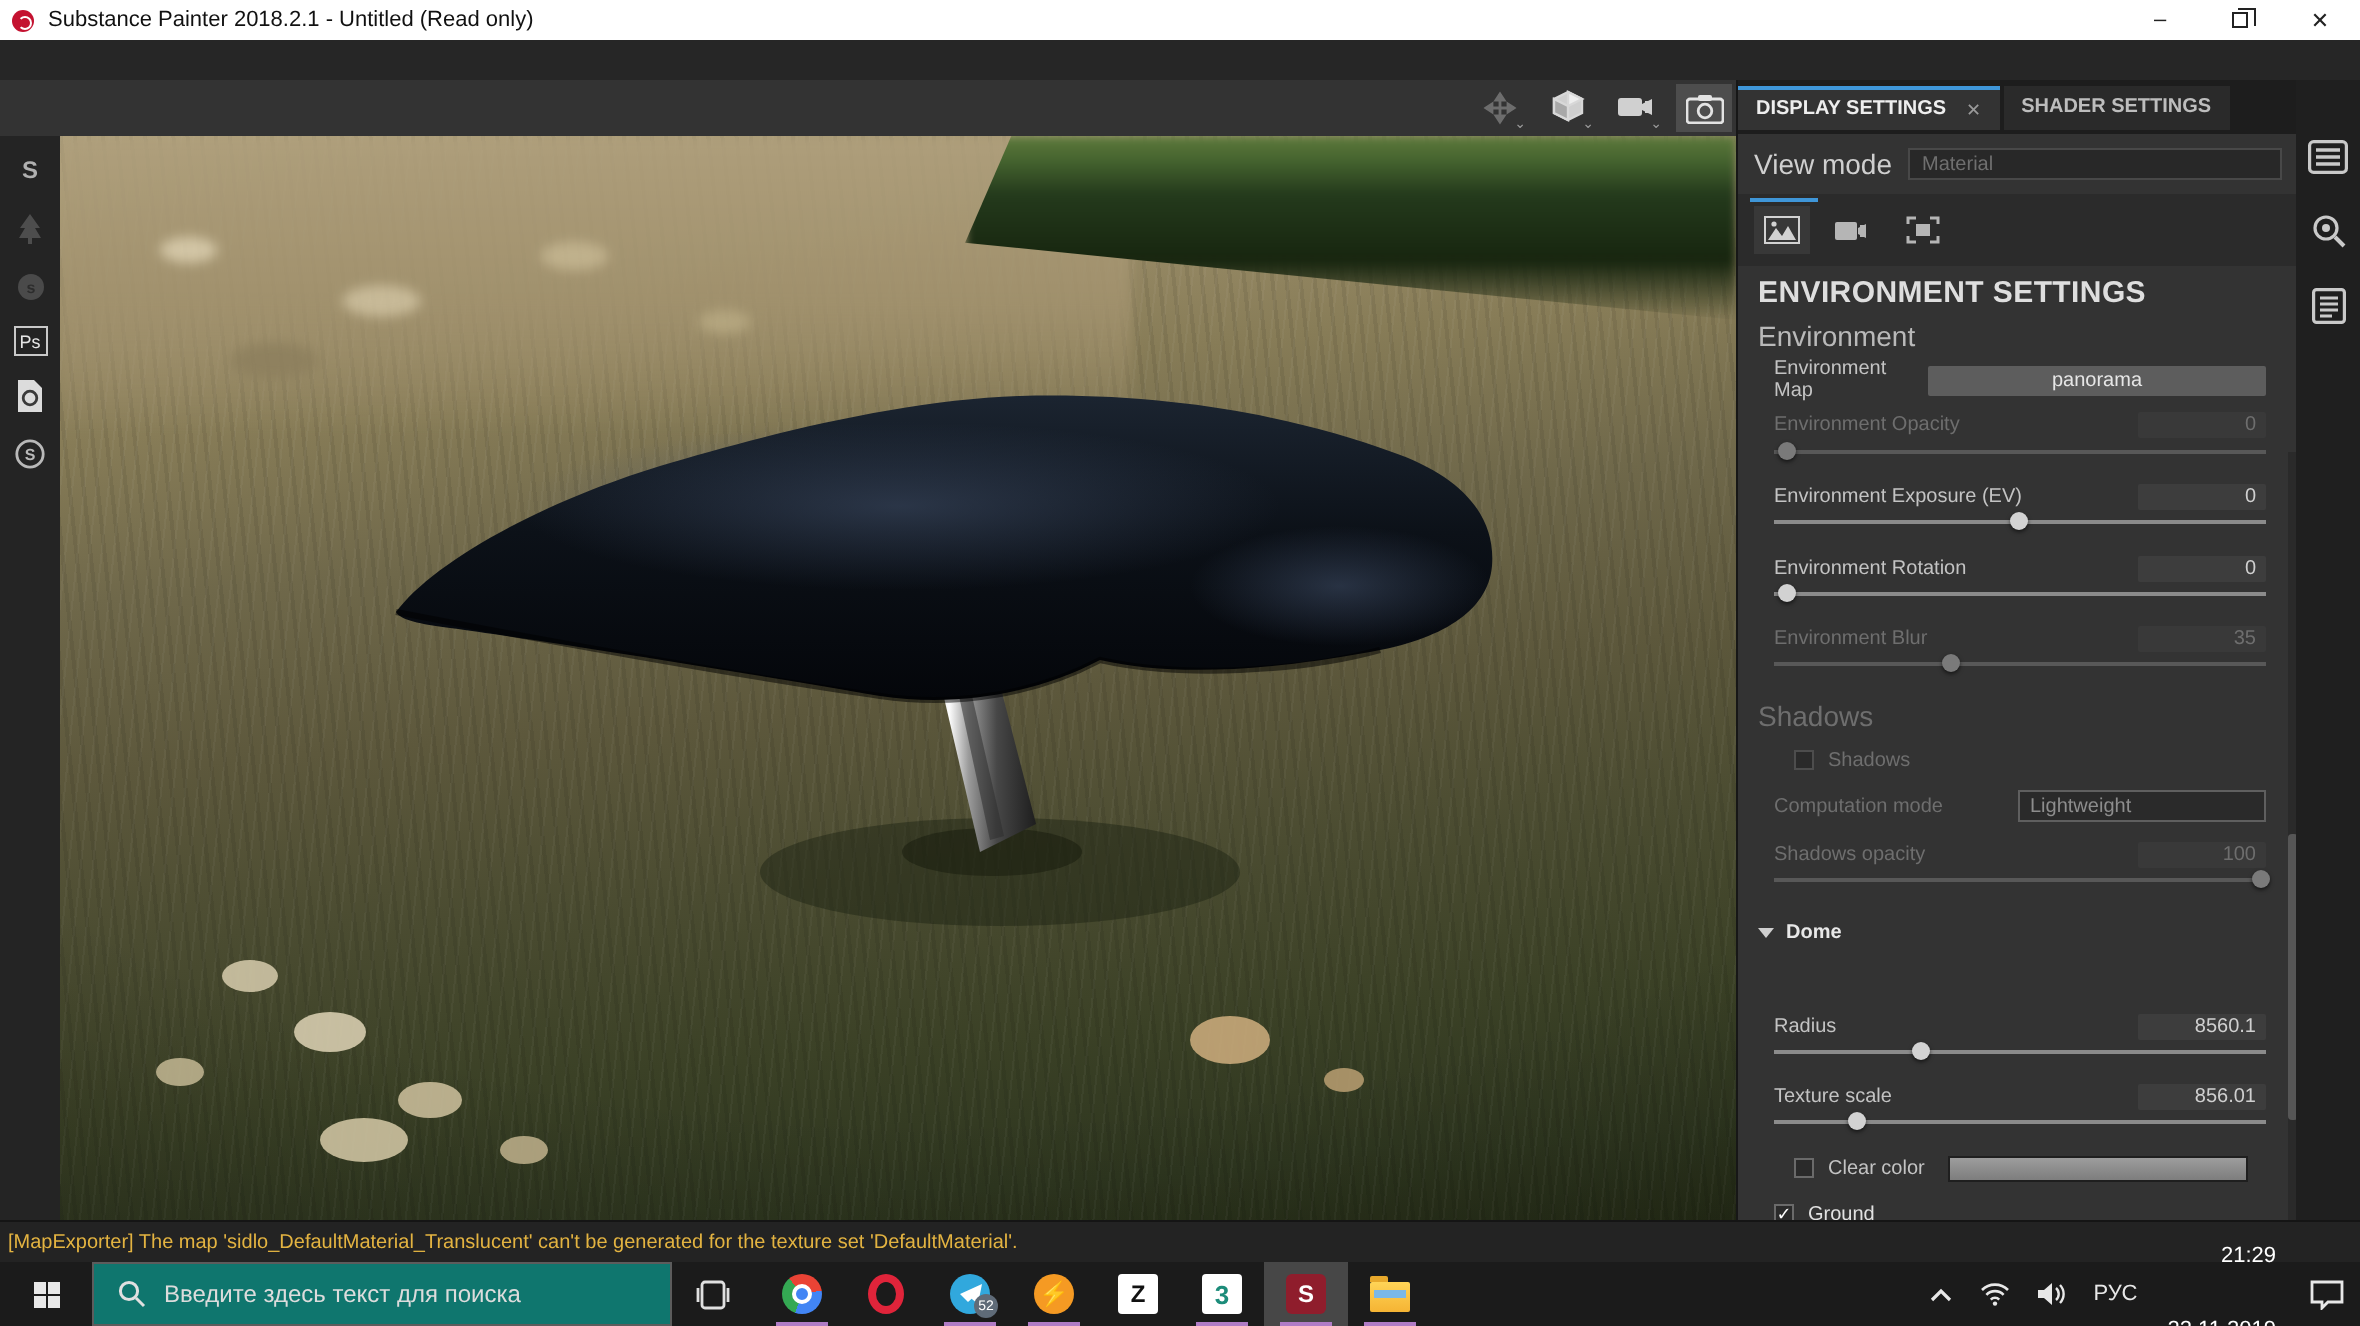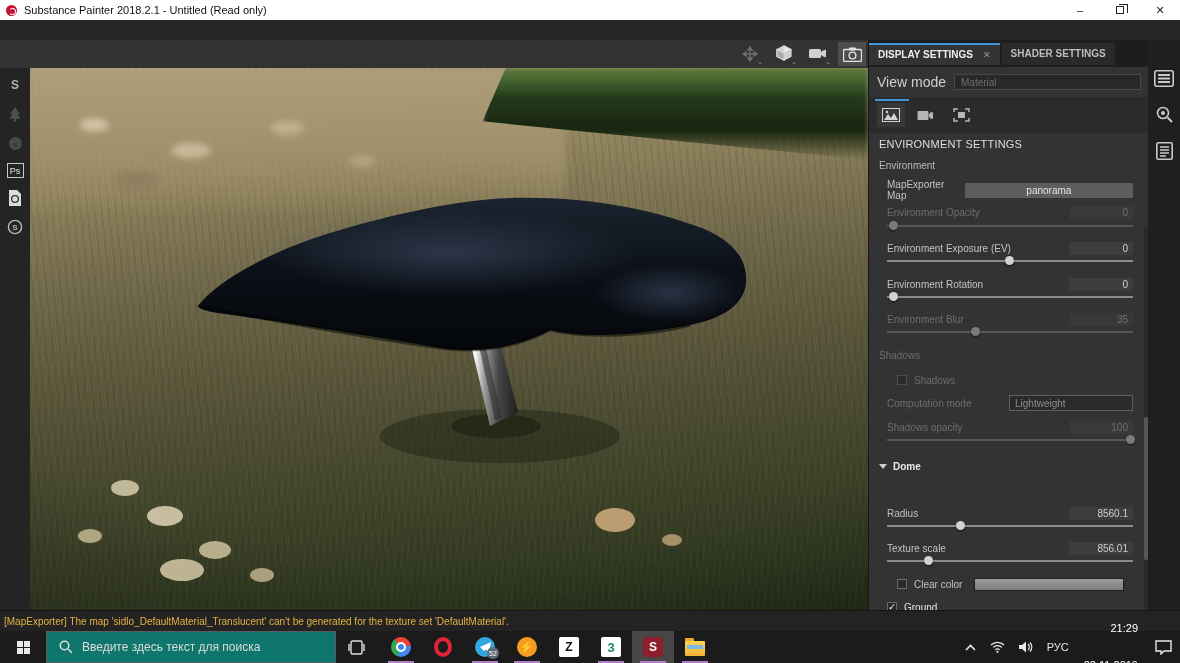--- a/index.html
+++ b/index.html
@@ -79,21 +79,21 @@
   .iconrow { position:absolute; top:57px; left:0; width:280px; height:36px; background:#2b2b2b;
              display:flex; align-items:center; gap:7px; padding-left:8px; }
   .vmtile { width:28px; height:24px; background:#383838; display:flex; align-items:center;
             justify-content:center; position:relative; }
   .vmtile.sel::before { content:''; position:absolute; top:-4px; left:-2px; width:34px; height:2px; background:#3f96d8; }
   .vmtile.plain { background:transparent; }
 
   .pbody { position:absolute; top:93px; left:0; width:280px; height:477px; background:#333; }
   .prow { position:absolute; left:18px; right:16px; height:16px; display:flex;
           align-items:center; justify-content:space-between; font-size:10px; }
-  .psec { position:absolute; left:10px; font-size:10px; color:#b9b9b9; }
+  .psec { position:absolute; left:10px; font-size:14px; color:#b9b9b9; }
   .lbl { color:#c3c3c3; }
   .dis  { color:#6e6e6e !important; }
   .val { min-width:64px; text-align:right; color:#cfcfcf; background:rgba(255,255,255,.05);
          padding:1px 5px; border-radius:1px; }
   .val.dis { background:rgba(255,255,255,.03); }
   .slider { position:absolute; left:18px; right:16px; height:10px; }
   .slider .track { position:absolute; top:4px; left:0; right:0; height:2px; background:#8b8b8b; }
   .slider.dis .track { background:#585858; }
   .slider .handle { position:absolute; top:0; width:9px; height:9px; border-radius:50%;
                     background:#d2d2d2; box-shadow:0 1px 2px rgba(0,0,0,.6); }
@@ -109,21 +109,21 @@
   .cb { width:10px; height:10px; border:1px solid #6a6a6a; background:#2a2a2a; margin-right:7px;
         display:flex; align-items:center; justify-content:center; font-size:9px; color:#fff; }
   .cb.dis { border-color:#4d4d4d; }
   .cbrow { position:absolute; left:28px; display:flex; align-items:center; font-size:10px; height:14px; }
   .swatch { width:150px; height:13px; border:1px solid #1f1f1f; margin-left:12px;
             background:linear-gradient(180deg,#9d9d9d,#7d7d7d); }
   .domehdr { position:absolute; left:10px; display:flex; align-items:center; gap:6px;
              font-size:10px; font-weight:bold; color:#e8e8e8; }
   .exp { width:0; height:0; border-left:4px solid transparent; border-right:4px solid transparent;
          border-top:5px solid #cfcfcf; }
-  .hdr { position:absolute; left:10px; font-size:11px; font-weight:normal; color:#dedede; letter-spacing:.2px; }
+  .hdr { position:absolute; left:10px; font-size:15px; font-weight:bold; color:#dedede; letter-spacing:.2px; }
   .scrollbar { position:absolute; right:0; top:93px; width:5px; height:477px; background:#2a2a2a; }
   .scrollthumb { position:absolute; left:0; width:5px; top:40%; height:30%; background:#565656; border-radius:2px; }
 
   
   .rstrip { position:absolute; top:40px; left:1148px; width:32px; height:570px; background:#1f1f1f;
             display:flex; flex-direction:column; align-items:center; padding-top:30px; gap:14px; }
 
   
   .logbar { position:absolute; top:610px; left:0; width:1180px; height:21px; background:#232323;
             display:flex; align-items:center; border-top:1px solid #151515; }
@@ -347,21 +347,21 @@
             <rect x="5" y="4" width="7" height="6" fill="#b5b5b5"></rect>
           </svg>
       </div>
     </div>
 
     <div class="pbody">
       <div class="hdr" style="top:5px">ENVIRONMENT SETTINGS</div>
       <div class="psec" style="top:27px">Environment</div>
 
       <div class="prow" style="top:49px">
-        <span class="lbl">MapExporter Map</span>
+        <span class="lbl">Environment Map</span>
         <div class="btnfield">
           <span>panorama</span>
         </div>
       </div>
 
       <div class="prow" style="top:71px">
         <span class="lbl dis">Environment Opacity</span>
         <span class="val dis">0</span>
       </div>
       <div class="slider dis" style="top:88px">

